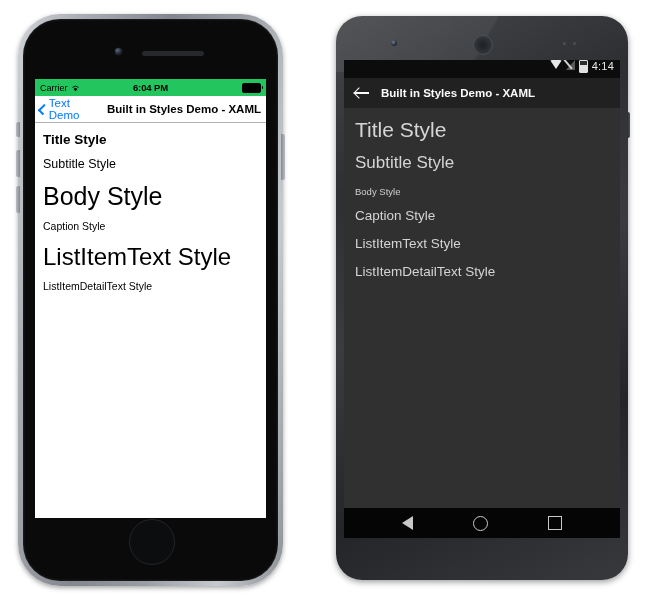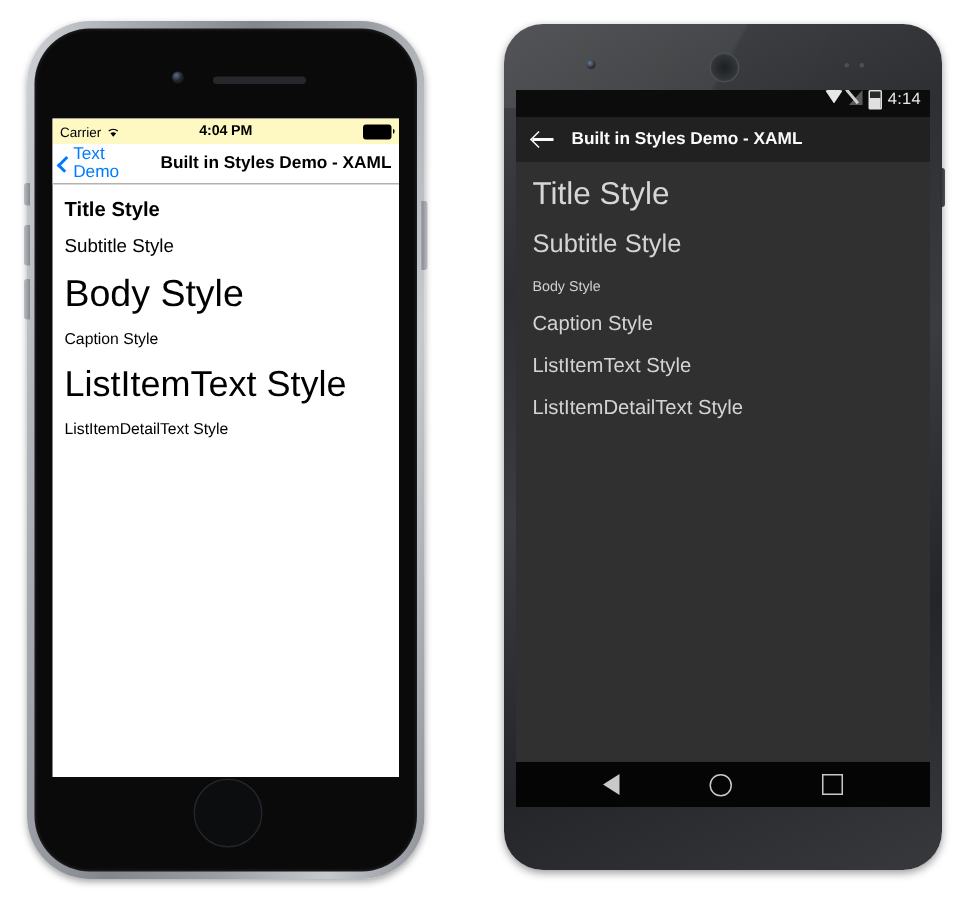--- a/index.html
+++ b/index.html
@@ -96,21 +96,21 @@
     top: 65px;
     width: 231px;
     height: 439px;
     background: #ffffff;
     overflow: hidden;
   }
 
   
   .ios-statusbar {
     height: 17px;
-    background: #fef9c3;
+    background: #22c55e;
     display: flex;
     align-items: center;
     padding: 0 5px;
     font-size: 9px;
     color: #000000;
     position: relative;
   }
   .ios-sb-left {
     display: flex;
     align-items: center;
@@ -431,21 +431,21 @@
   <div class="iphone-screen">
 
     <div class="ios-statusbar">
       <div class="ios-sb-left">
         <span>Carrier</span>
         <svg width="9" height="8" viewBox="0 0 9 8">
           <path d="M4.5 7.2 L2.6 4.9 A3 3 0 0 1 6.4 4.9 Z" fill="#000"></path>
           <path d="M1.5 3.4 A4.6 4.6 0 0 1 7.5 3.4" stroke="#000" stroke-width="0.9" fill="none"></path>
         </svg>
       </div>
-      <div class="ios-sb-center">4:04 PM</div>
+      <div class="ios-sb-center">6:04 PM</div>
       <div class="ios-sb-right">
         <div class="ios-battery"></div>
       </div>
     </div>
 
     <div class="ios-navbar">
       <div class="ios-back">
         <span class="ios-chevron"></span>
         <span>Text Demo</span>
       </div>

